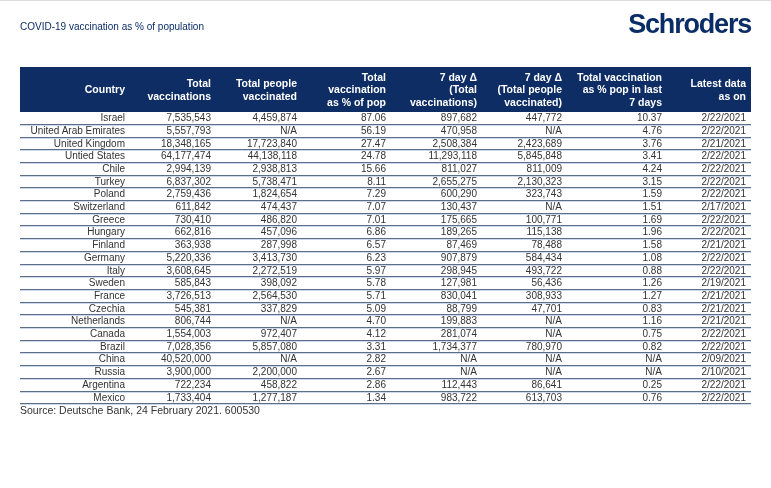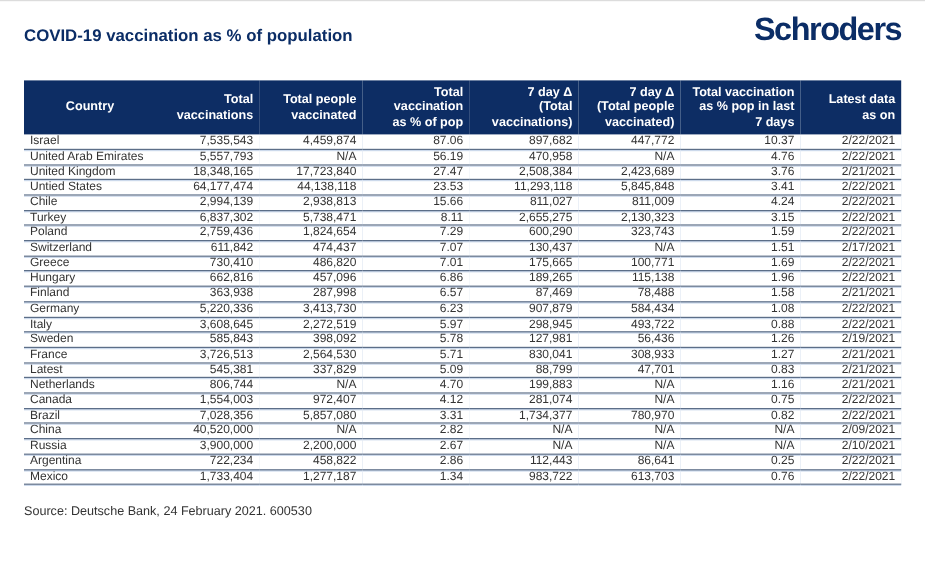--- a/index.html
+++ b/index.html
@@ -4,48 +4,48 @@
 <style>
   html,body { margin:0; padding:0; background:#ffffff; }
   .page {
     width:771px; height:488px; background:#fff; overflow:hidden;
     font-family:"Liberation Sans", sans-serif; position:relative;
     border-top:1px solid #dcdcdc; box-sizing:border-box;
   }
   .masthead { position:relative; height:64px; }
   .title {
     position:absolute; left:20px; top:20px;
-    font-size:14px; font-weight:bold; color:var(--brand,#0b2d66);
+    font-size:10px; font-weight:normal; color:var(--brand,#0b2d66);
   }
   .logo {
     position:absolute; right:20px; top:10px;
     font-size:27px; font-weight:bold; letter-spacing:-1.2px;
     color:var(--brand,#0b2d66); line-height:1;
   }
   table.vax {
     border-collapse:separate; border-spacing:0; table-layout:fixed;
     width:731px; margin:2px 20px 0 20px;
   }
   table.vax thead th {
     background:var(--header-bg,#0d2d64); color:#ffffff;
     font-size:10.5px; font-weight:bold; line-height:1.18;
     vertical-align:middle; padding:4px 5px;
     white-space:pre-line; text-align:right;
   }
-  table.vax thead th:first-child { text-align:center; }
+  table.vax thead th:first-child { text-align:right; }
   table.vax tbody td {
     font-size:10px; color:var(--body-text,#333333);
     line-height:11.7px; padding:0 5px;
     border-bottom:1px solid var(--line-dark,#5c6e88);
     box-shadow:0 1px 0 var(--line-light,#ccd9eb);
     text-align:right; white-space:nowrap; overflow:hidden;
   }
-  table.vax tbody td:first-child { text-align:left; }
+  table.vax tbody td:first-child { text-align:right; }
   .source {
-    margin:16px 0 0 20px; font-size:10.5px; color:#333333;
+    margin:0 0 0 20px; font-size:10.5px; color:#333333;
   }
 </style>
 </head>
 <body>
 
 <div class="page">
   <div class="masthead">
     <div class="title">COVID-19 vaccination as % of population</div>
     <div class="logo">Schroders</div>
   </div>
@@ -112,21 +112,21 @@
           <td>27.47</td>
           <td>2,508,384</td>
           <td>2,423,689</td>
           <td>3.76</td>
           <td>2/21/2021</td>
         </tr>
         <tr>
           <td>Untied States</td>
           <td>64,177,474</td>
           <td>44,138,118</td>
-          <td>23.53</td>
+          <td>24.78</td>
           <td>11,293,118</td>
           <td>5,845,848</td>
           <td>3.41</td>
           <td>2/22/2021</td>
         </tr>
         <tr>
           <td>Chile</td>
           <td>2,994,139</td>
           <td>2,938,813</td>
           <td>15.66</td>
@@ -229,21 +229,21 @@
           <td>France</td>
           <td>3,726,513</td>
           <td>2,564,530</td>
           <td>5.71</td>
           <td>830,041</td>
           <td>308,933</td>
           <td>1.27</td>
           <td>2/21/2021</td>
         </tr>
         <tr>
-          <td>Latest</td>
+          <td>Czechia</td>
           <td>545,381</td>
           <td>337,829</td>
           <td>5.09</td>
           <td>88,799</td>
           <td>47,701</td>
           <td>0.83</td>
           <td>2/21/2021</td>
         </tr>
         <tr>
           <td>Netherlands</td>

